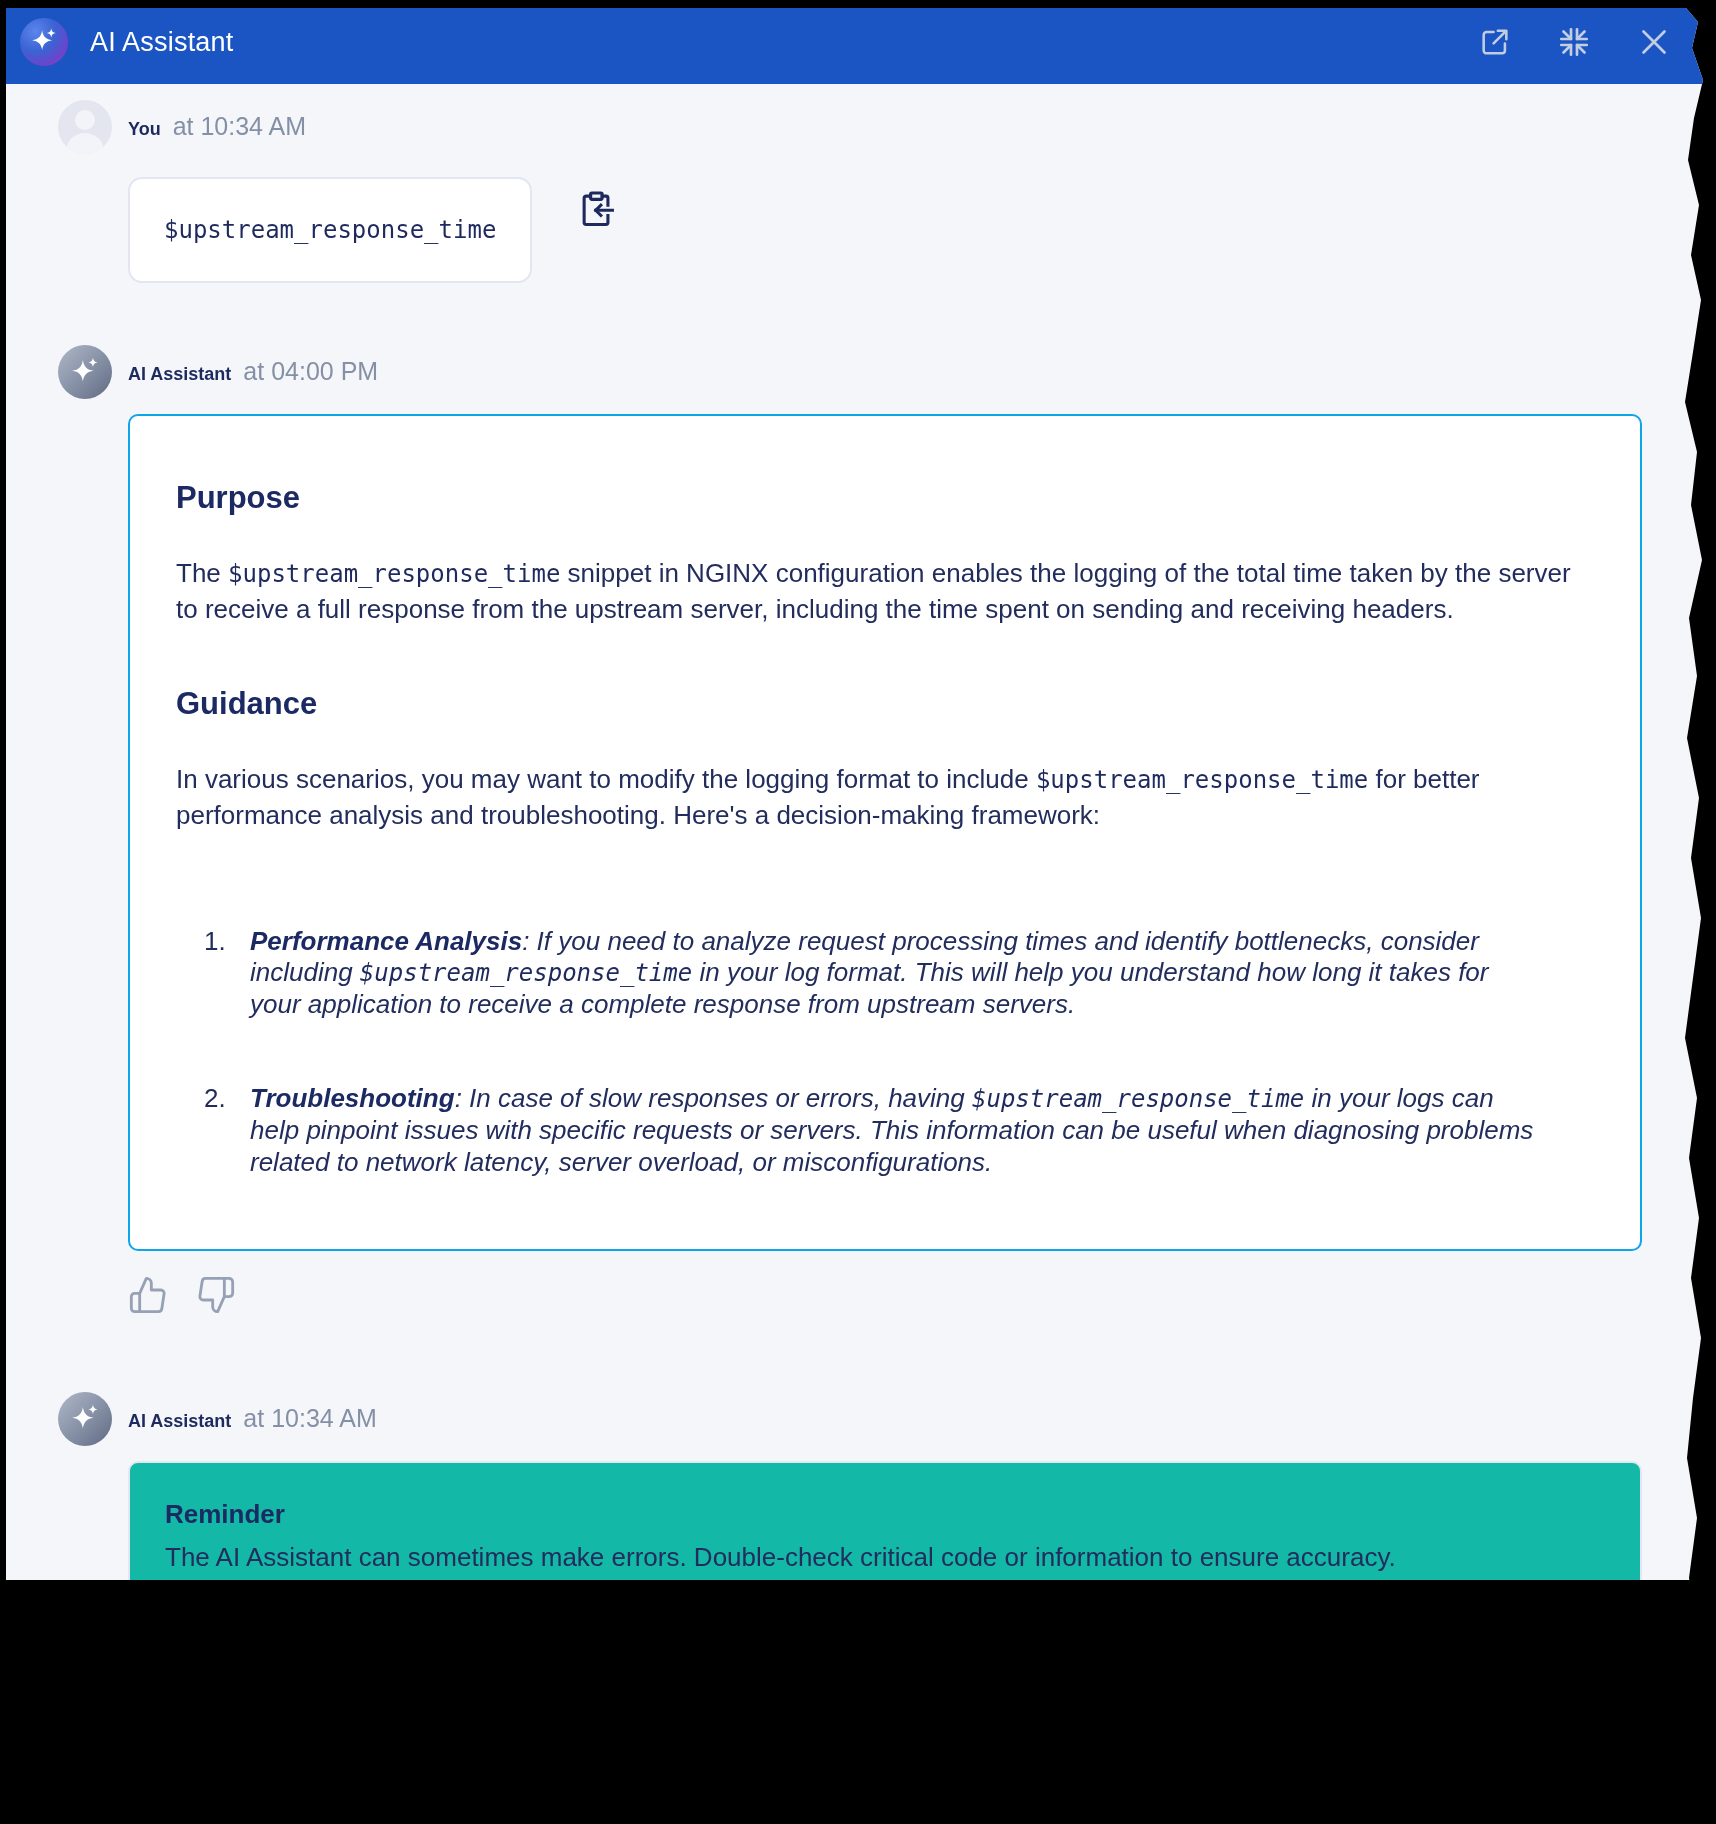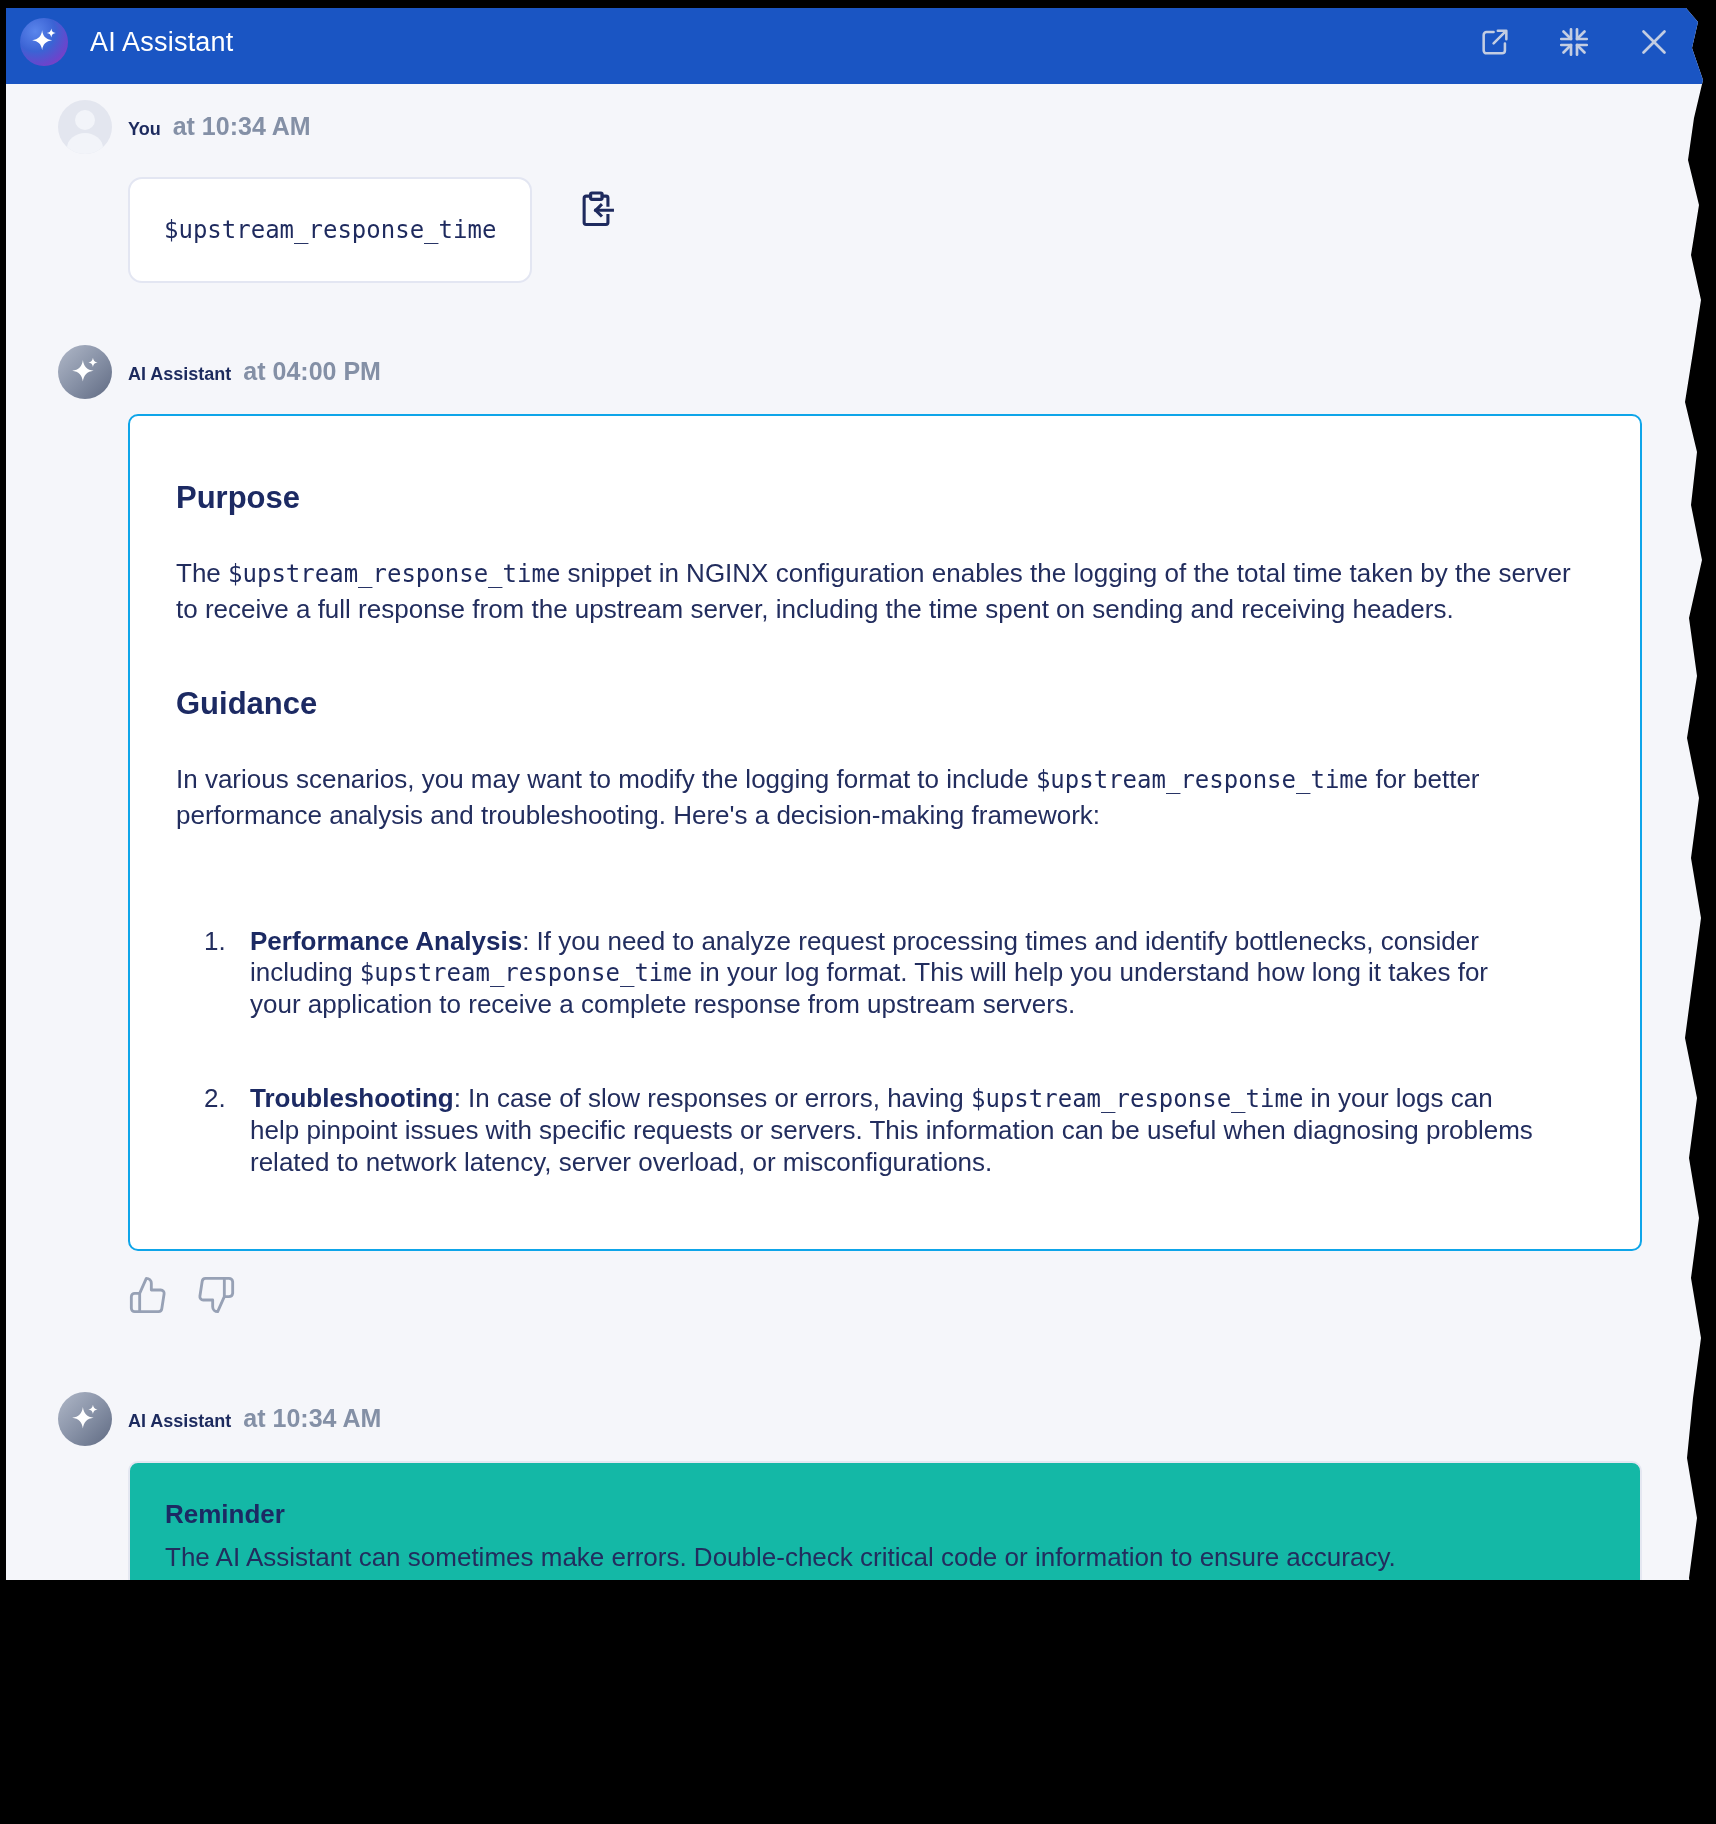--- a/index.html
+++ b/index.html
@@ -74,21 +74,21 @@
     position: absolute; left: 9px; top: 33px;
     width: 36px; height: 30px; border-radius: 50% 50% 0 0; background: #F2F4F9;
   }
   .avatar.ai {
     background: linear-gradient(135deg, #B0B8C8 0%, #8791A6 52%, #5F6A82 100%);
     display: flex; align-items: center; justify-content: center;
   }
 
   .msg-head { display: flex; align-items: baseline; gap: 12px; padding-top: 12px; }
   .author { font-size: 18px; font-weight: bold; color: #1C2A5E; }
-  .time { font-size: 25px; color: #8490A6; font-weight: bold; }
+  .time { font-size: 25px; color: #8490A6; }
 
   .prompt { margin-top: 28px; font-size: 26px; color: #222D5E; }
 
   .code-row { margin-top: 36px; display: flex; align-items: flex-start; gap: 48px; }
   .code-card {
     background: #FFFFFF; border: 2px solid #E3E6F2; border-radius: 14px;
     padding: 37px 34px;
   }
   .code-card code, .inline-code {
     font-family: "DejaVu Sans Mono", monospace;
@@ -103,21 +103,21 @@
     border: 2px solid #0ea5e9; border-radius: 10px;
     padding: 64px 46px 70px;
   }
   .resp-card h2 { font-size: 31px; font-weight: bold; color: #1C2A63; }
   .resp-card h2.second { margin-top: 58px; }
   .body-text { margin-top: 40px; font-size: 26px; line-height: 1.38; color: #222D5E; }
 
   .num-list { margin-top: 92px; display: flex; flex-direction: column; gap: 62px; }
   .li-row { display: flex; padding-left: 28px; }
   .li-num { width: 46px; flex: 0 0 auto; font-size: 26px; color: #222D5E; line-height: 1.23; }
-  .li-text { max-width: 1290px; font-size: 26px; line-height: 1.23; color: #222D5E; }
+  .li-text { max-width: 1290px; font-size: 26px; line-height: 1.23; color: #222D5E; font-style: italic; }
   .li-text strong { font-weight: bold; color: #1C2A63; }
 
   .feedback { margin-top: 24px; display: flex; gap: 28px; }
   .fb-btn { background: none; border: none; padding: 0; color: #97A1B5; cursor: pointer; }
 
   
   .msg.reminder { margin-top: 74px; }
   .rem-card {
     margin-top: 28px; background: #14b8a6;
     border: 2px solid #E4E7F1; border-radius: 10px;

